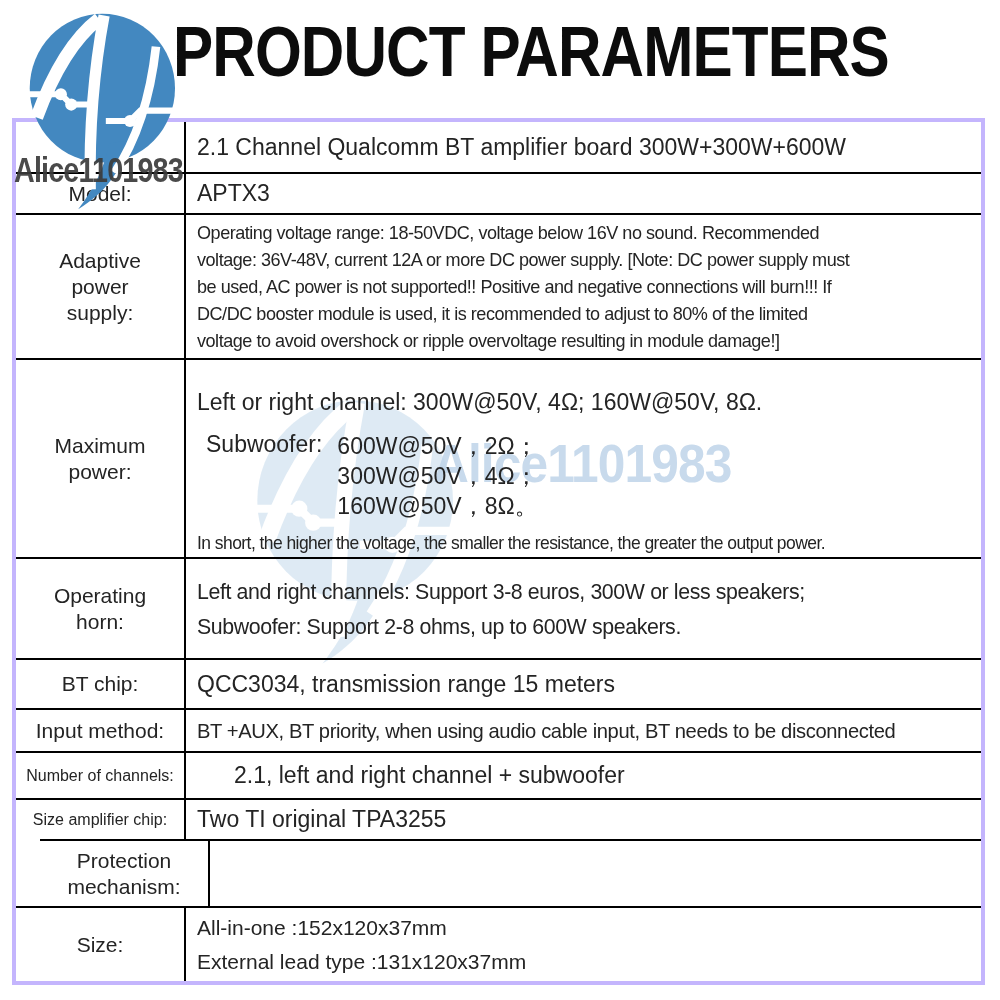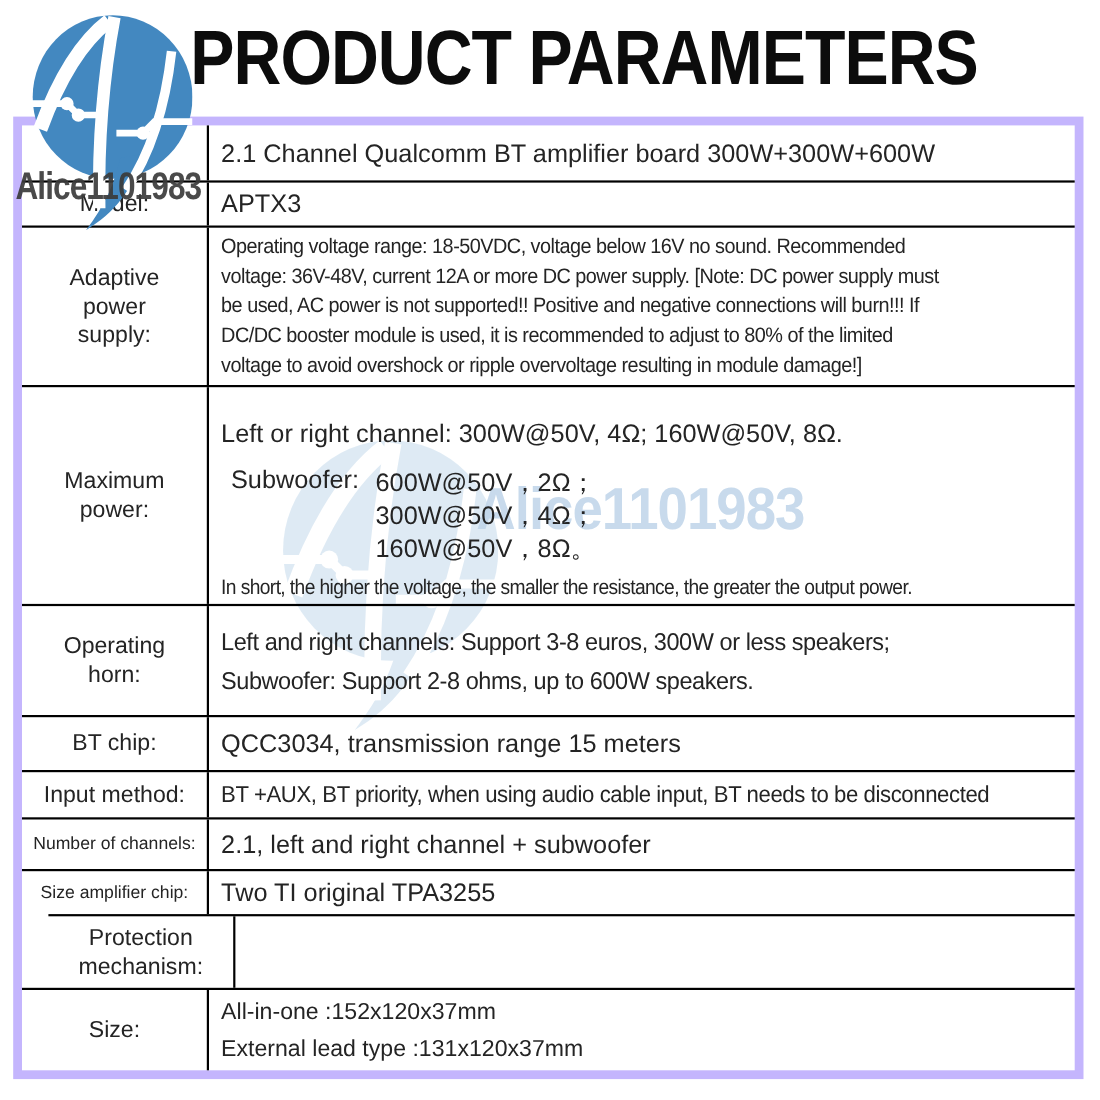--- a/index.html
+++ b/index.html
@@ -19,22 +19,22 @@
            letter-spacing:-1px;white-space:nowrap;
            transform:scaleX(0.82);transform-origin:left top;}
   .wm-light{position:absolute;left:255px;top:396px;z-index:0;width:560px;height:200px;}
   .wm-light svg{position:absolute;left:0;top:2px;width:198px;height:268px;opacity:.17;}
   .wm-light .wm-light-text{position:absolute;left:178px;top:36px;
            font-size:54px;font-weight:bold;color:#bfd4e9;opacity:.85;
            letter-spacing:-1px;white-space:nowrap;
            transform:scaleX(0.92);transform-origin:left top;}
 
   
-  .spec-table{position:absolute;left:12px;top:106px;width:973px;z-index:1;
-              border:8px solid #c4b5fd;box-sizing:border-box;background:transparent;}
+  .spec-table{position:absolute;left:12px;top:118px;width:973px;z-index:1;
+              border:4px solid #c4b5fd;box-sizing:border-box;background:transparent;}
   .row{display:flex;box-sizing:border-box;}
   .row + .row{border-top:2px solid #000;}
   .lbl{width:170px;flex:0 0 170px;border-right:2px solid #000;box-sizing:border-box;
        display:flex;align-items:center;justify-content:center;text-align:center;
        font-size:21px;color:#242424;line-height:26px;}
   .lbl span{display:block;}
   .lbl.small{font-size:16px;}
   .w95  span{max-width:95px;}
   .w110 span{max-width:110px;}
   .w135 span{max-width:135px;}
@@ -182,21 +182,21 @@
 
     <div class="row" style="height:43px;">
       <div class="lbl">
           <span>Input method:</span>
         </div>
       <div class="val">
           <span class="tight">BT +AUX, BT priority, when using audio cable input, BT needs to be disconnected</span>
         </div>
     </div>
 
-    <div class="row" style="height:47px;">
+    <div class="row" style="height:47px;gap:37px;">
       <div class="lbl small">
           <span>Number of channels:</span>
         </div>
       <div class="val">
           <span class="line">2.1, left and right channel + subwoofer</span>
         </div>
     </div>
 
     <div class="row" style="height:41px;">
       <div class="lbl small">

